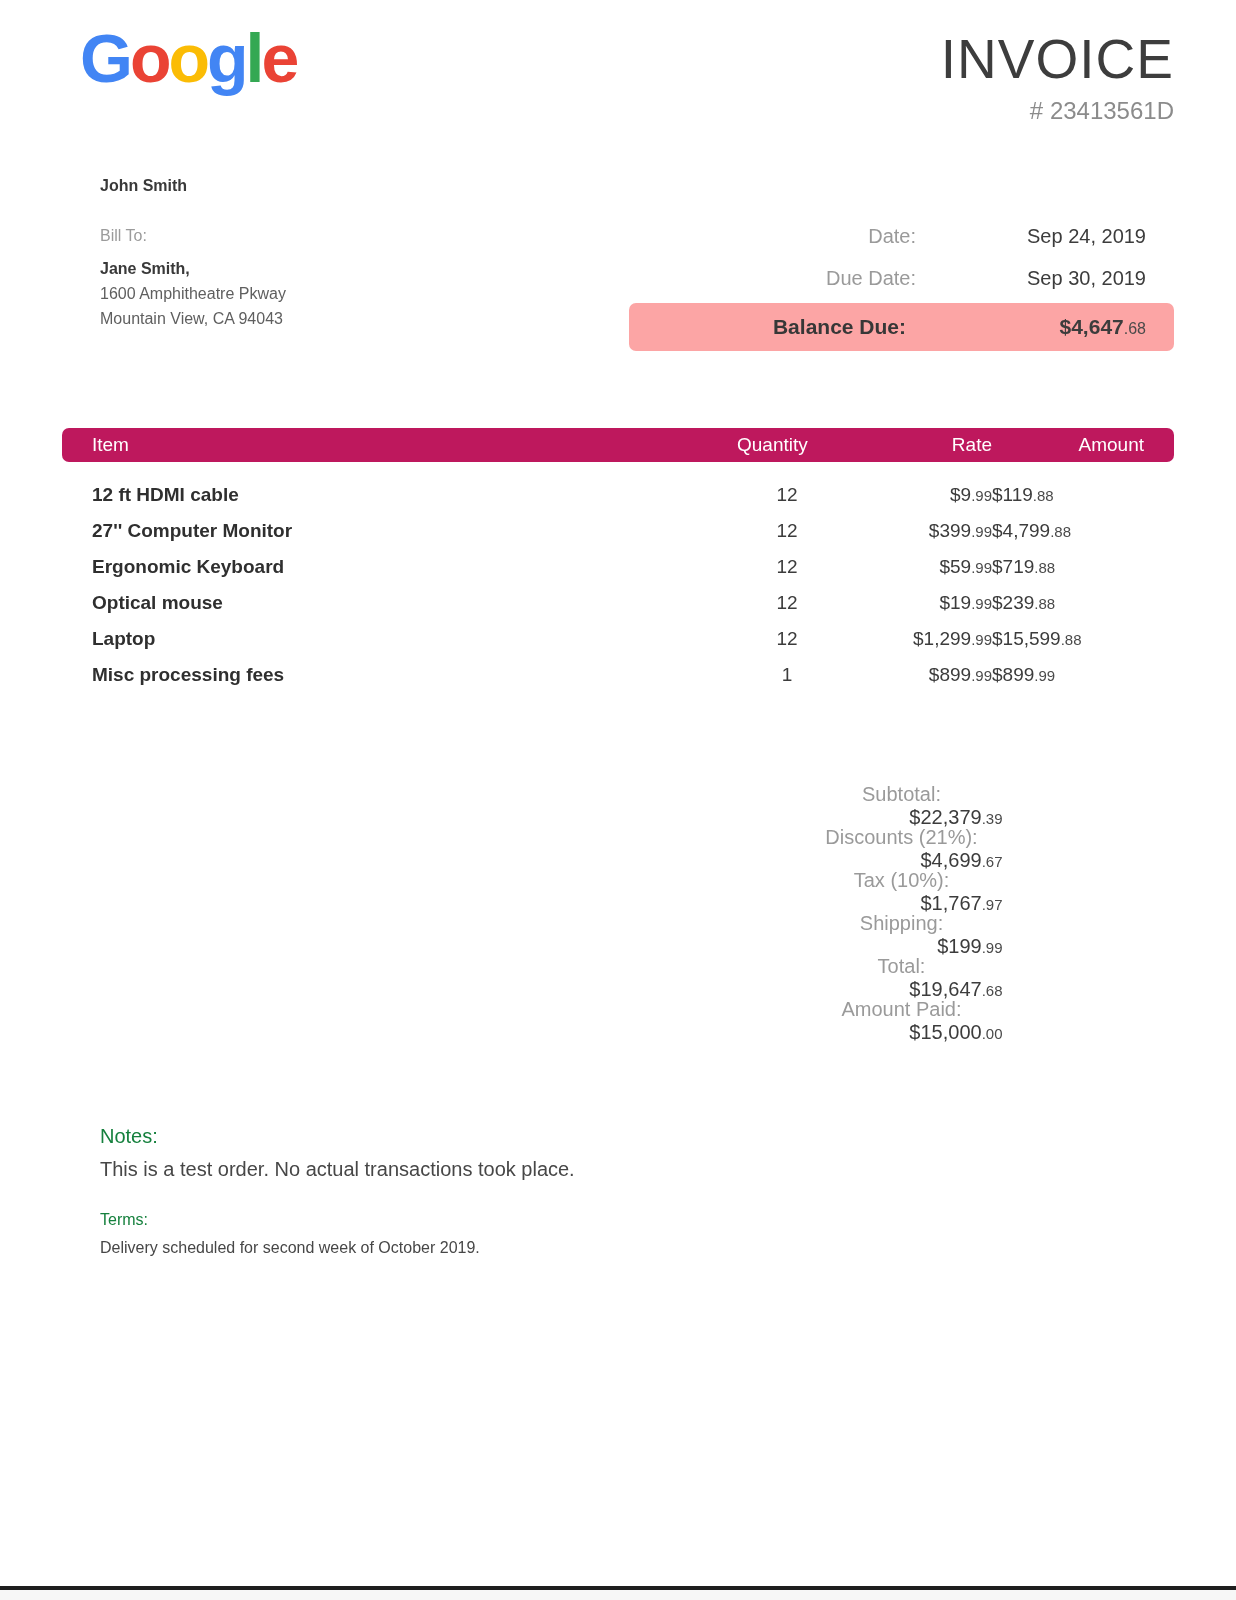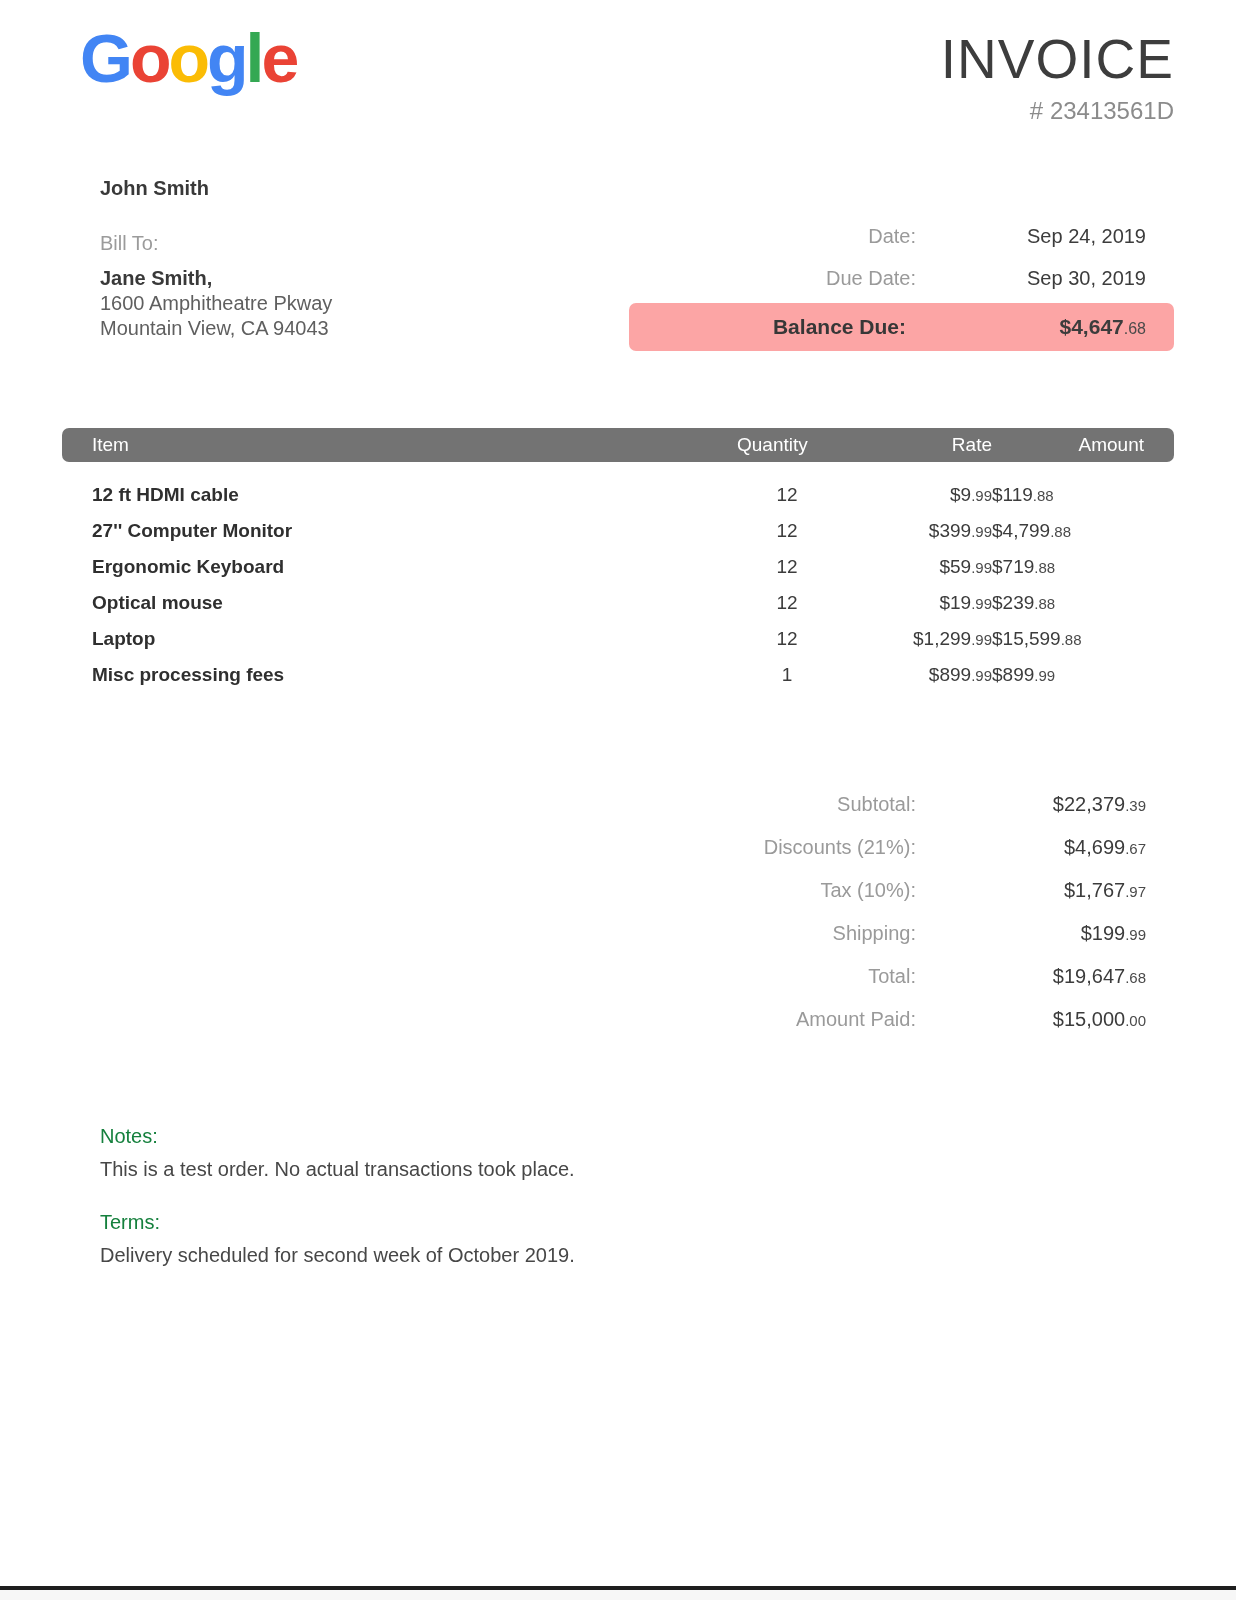--- a/index.html
+++ b/index.html
@@ -22,65 +22,65 @@
   .lt-red    { color:#EA4335; }
   .lt-yellow { color:#FBBC05; }
   .lt-green  { color:#34A853; }
 
   .invoice-block { text-align:right; padding-top:14px; }
   .invoice-title { font-size:55px; font-weight:400; color:#3d3d3d; letter-spacing:1px; line-height:1; }
   .invoice-number { font-size:24px; color:#8b8b8b; margin-top:10px; }
 
   
   .info-row { display:flex; justify-content:space-between; margin-top:52px; }
-  .party { margin-left:38px; font-size:20px; }
+  .party { margin-left:38px; font-size:16px; }
   .from-name { font-weight:bold; color:#393939; }
   .billto-label { color:#9b9b9b; margin-top:32px; }
   .billto-name { font-weight:bold; color:#393939; margin-top:11px; line-height:25px; }
   .addr-line { color:#5f5f5f; line-height:25px; }
 
   .meta { width:545px; margin-top:38px; font-size:20px; }
   .meta-row { display:flex; align-items:center; height:42px; }
   .meta-label { flex:1; text-align:right; color:#9a9a9a; }
   .meta-value { width:230px; text-align:right; color:#3c3c3c; padding-right:28px; }
   .balance-row { background:#fca5a5; border-radius:7px; height:48px; margin-top:4px;gap:10px; }
   .balance-row .meta-label { color:#373737; font-weight:bold; font-size:21px; }
   .balance-row .meta-value { font-weight:bold; font-size:21px; }
   .cents { font-size:16px; font-weight:normal; color:#4a4a4a; }
 
   
   .items-table { width:100%; border-collapse:separate; border-spacing:0; margin-top:77px; font-size:19px; }
   .items-table thead th {
-    background:#737373; color:#ffffff; font-weight:normal;
+    background:#be185d; color:#ffffff; font-weight:normal;
     height:34px; padding:0; vertical-align:middle;
   }
   .items-table thead th.c-item   { text-align:left;  padding-left:30px; border-top-left-radius:7px; border-bottom-left-radius:7px; }
   .items-table thead th.c-qty    { text-align:left; }
   .items-table thead th.c-rate   { text-align:right; }
   .items-table thead th.c-amount { text-align:right; padding-right:30px; border-top-right-radius:7px; border-bottom-right-radius:7px; }
   .items-table tbody td { padding:7px 0; vertical-align:middle; }
   .items-table tbody tr:first-child td { padding-top:22px; }
   .td-item   { text-align:left;  padding-left:30px !important; font-weight:bold; color:#2f2f2f; }
   .td-qty    { text-align:center;  color:#3c3c3c; }
   .td-rate   { text-align:right; color:#3c3c3c; }
   .td-amount { text-align:left; color:#3c3c3c; padding-right:30px !important; }
   .m-cents { font-size:15px; color:#4a4a4a; }
 
   
   .totals { display:flex; justify-content:flex-end; margin-top:90px; }
   .totals-inner { width:545px; font-size:20px; }
-  .totals-row { display:flex; align-items:center; height:43px; }
+  .totals-row { display:flex; align-items:center; height:43px;flex-direction:column; }
   .totals-label { flex:1; text-align:right; color:#9a9a9a; }
   .totals-value { width:230px; text-align:right; color:#3c3c3c; padding-right:28px; }
 
   
   .notes-block { margin-left:38px; margin-top:84px; font-size:20px; }
   .block-label { color:#15803d; }
   .block-text  { color:#474747; margin-top:10px; }
-  .terms-block { margin-left:38px; margin-top:30px; font-size:20px; }
+  .terms-block { margin-left:38px; margin-top:30px; font-size:16px; }
 
   
   .page-edge { position:absolute; left:0; right:0; top:1586px; height:4px; background:#1e1e1e; }
   .page-below { position:absolute; left:0; right:0; top:1590px; bottom:0; background:#f7f7f7; }
 </style>
 </head>
 <body>
 
 <div class="page">
   <div class="content">

